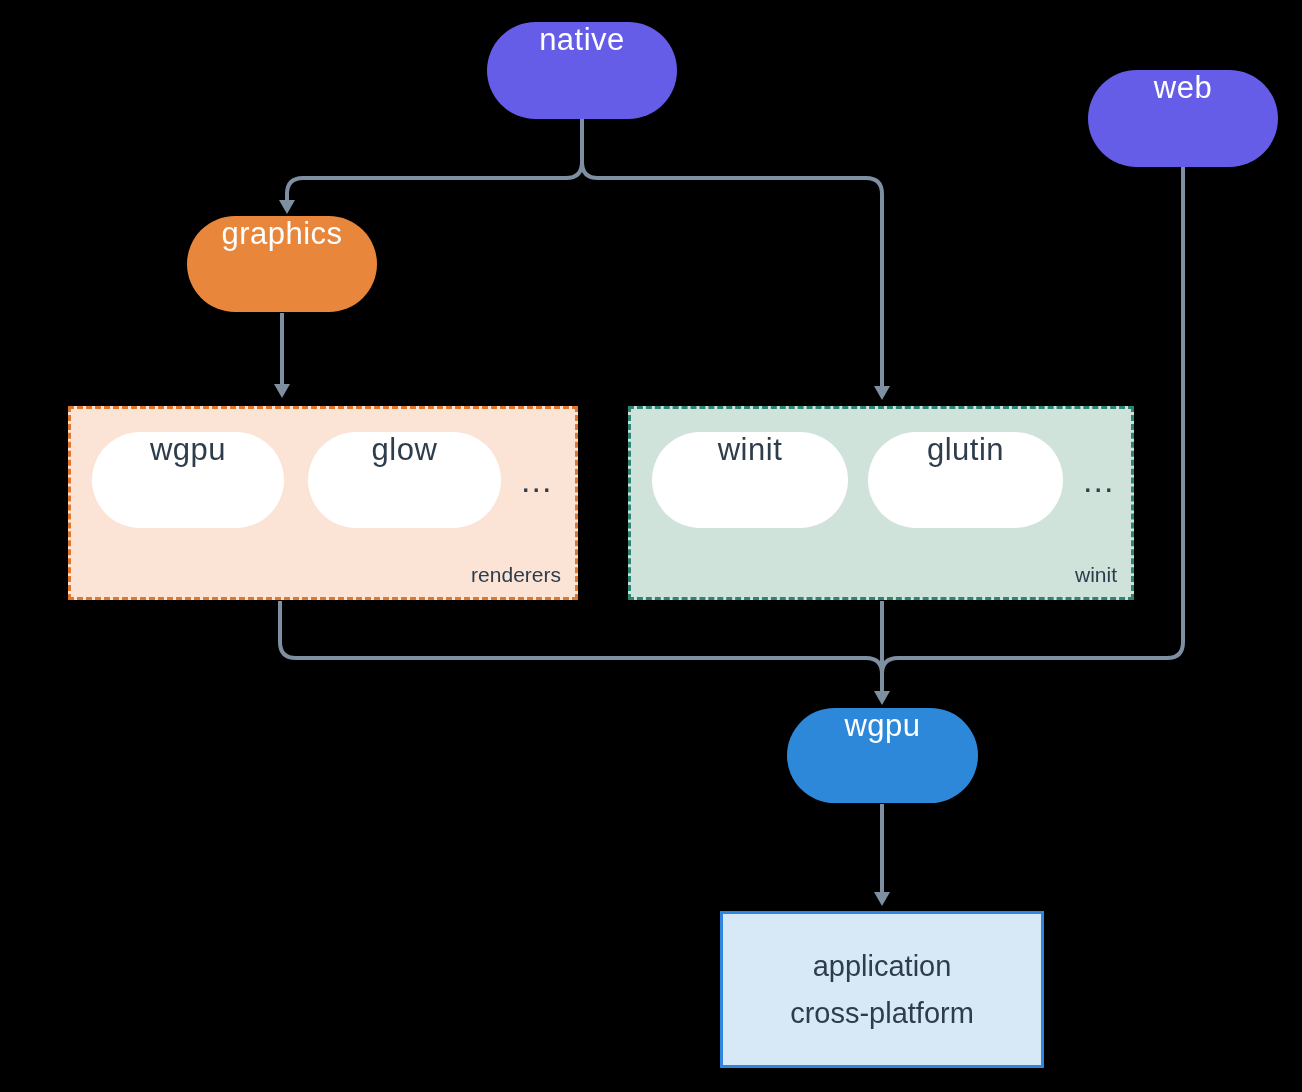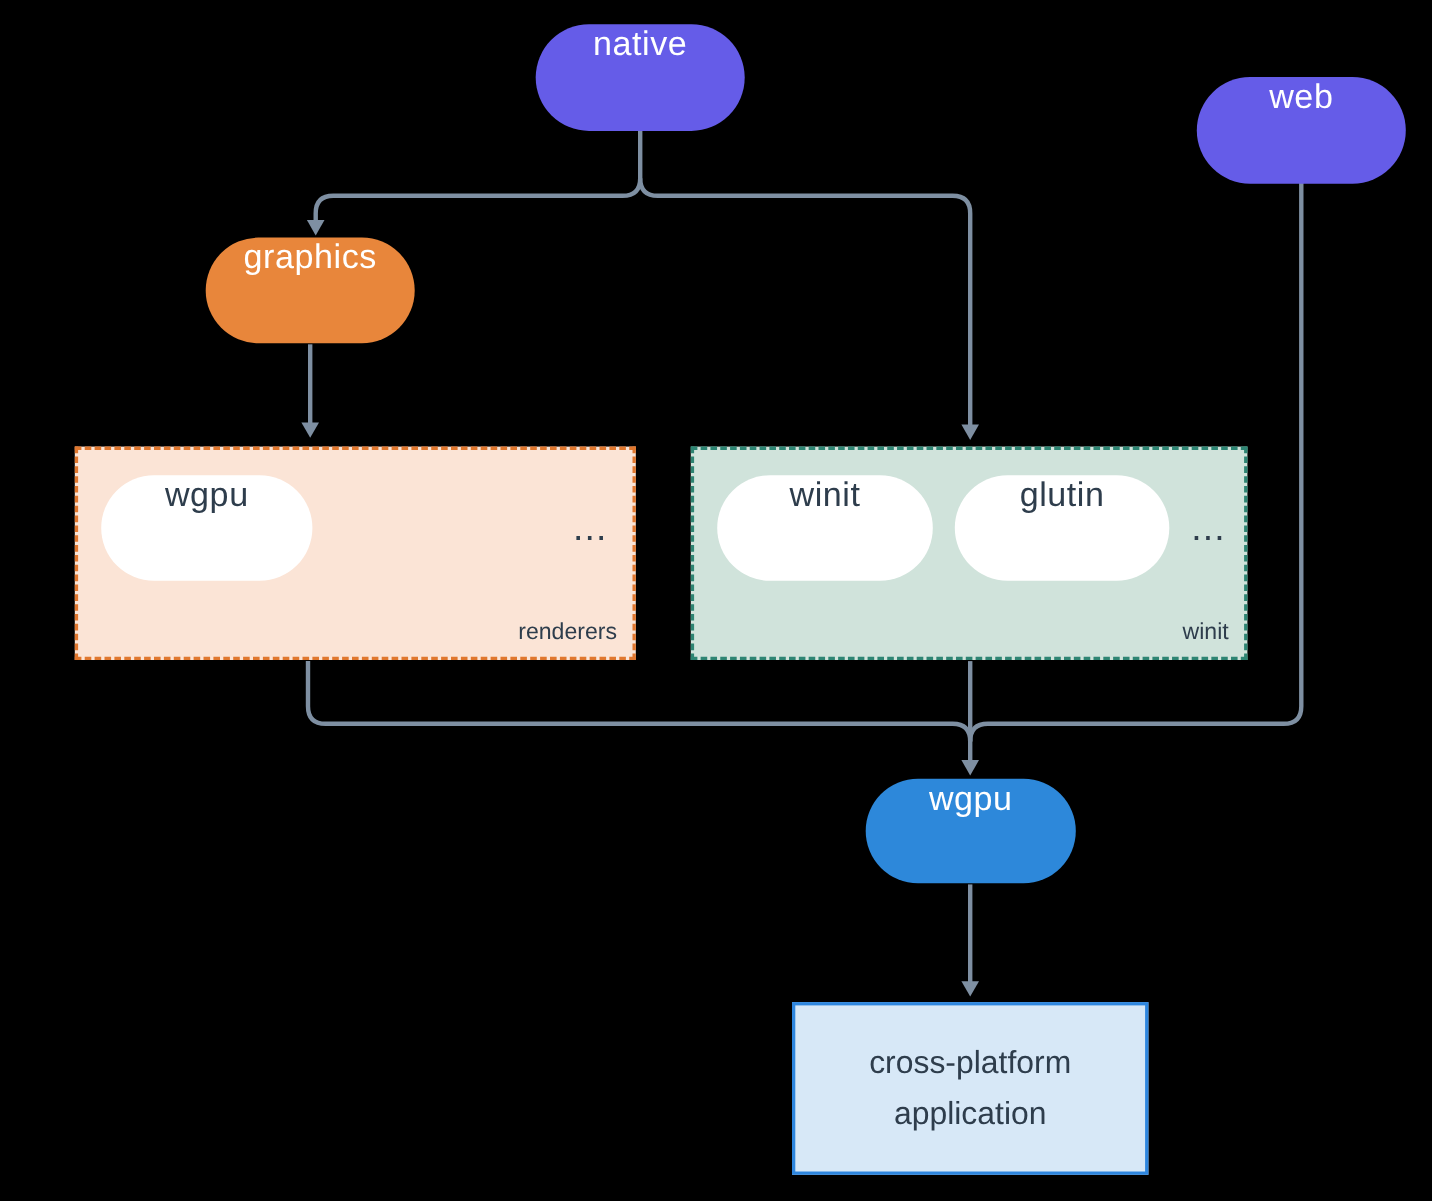--- a/index.html
+++ b/index.html
@@ -93,37 +93,40 @@
   </div>
 
   <div class="pill node-graphics">
     <span>graphics</span>
   </div>
 
   <div class="group group-renderers">
     <div class="pill small p1">
       <span>wgpu</span>
     </div>
+    <div class="pill small p2">
+      <span>glow</span>
+    </div>
     <span class="ellipsis">...</span>
     <span class="group-label">renderers</span>
   </div>
 
   <div class="group group-shells">
     <div class="pill small p2">
       <span>glutin</span>
     </div>
     <div class="pill small p1">
       <span>winit</span>
     </div>
     <span class="ellipsis">...</span>
     <span class="group-label">winit</span>
   </div>
 
   <div class="pill node-iced">
     <span>wgpu</span>
   </div>
 
   <div class="app-box">
+    <span>application</span>
     <span>cross-platform</span>
-    <span>application</span>
   </div>
 
 </div>
 
 </body></html>

